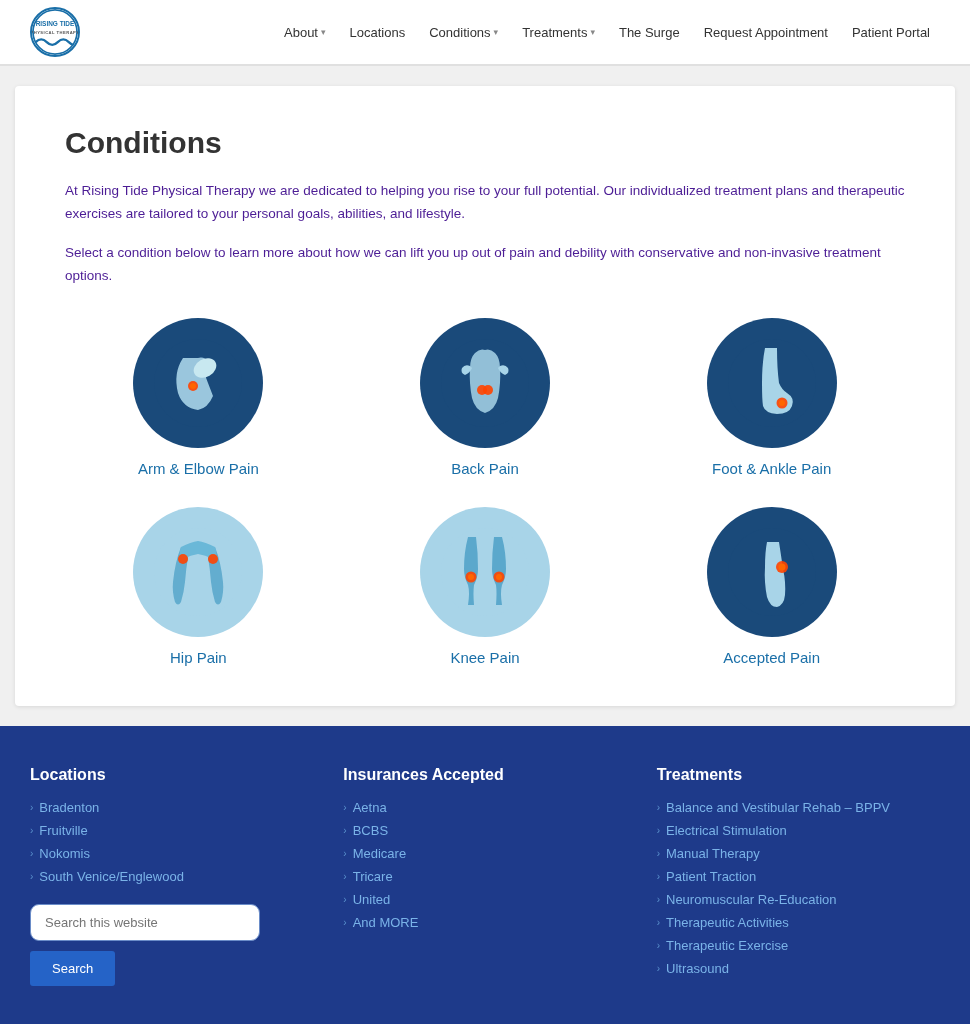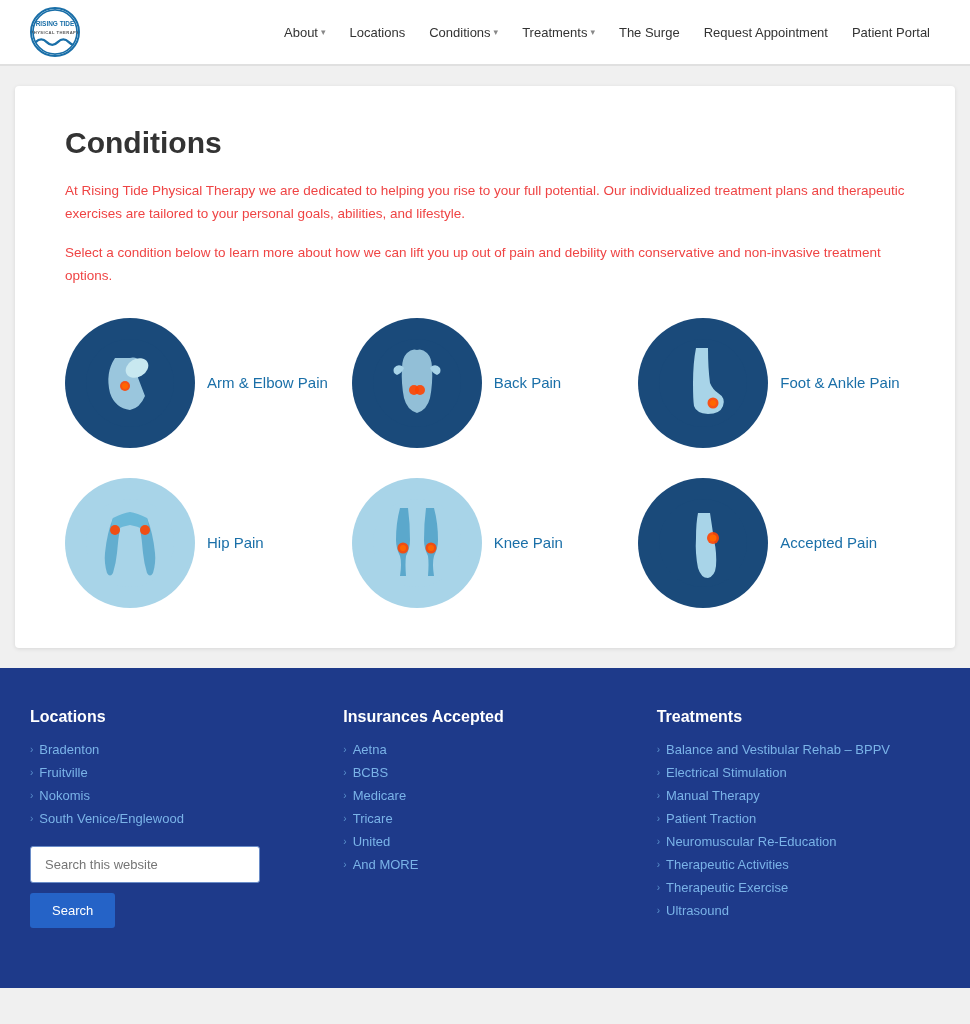--- a/index.html
+++ b/index.html
@@ -61,33 +61,33 @@
       box-shadow: 0 1px 4px rgba(0,0,0,0.1);
     }
     .page-title {
       font-size: 30px;
       font-weight: 700;
       color: #333;
       margin-bottom: 20px;
     }
     .intro-text {
       font-size: 13.5px;
-      color: #ef4444;
+      color: #4c1d95;
       line-height: 1.7;
       margin-bottom: 16px;
     }
     .conditions-grid {
       display: grid;
       grid-template-columns: repeat(3, 1fr);
       gap: 30px 20px;
       margin-top: 30px;
     }
     .condition-item {
       display: flex;
-      flex-direction: row;
+      flex-direction: column;
       align-items: center;
       gap: 12px;
       cursor: pointer;
     }
     .condition-circle {
       width: 130px; height: 130px;
       border-radius: 50%;
       background: #1a4a7a;
       display: flex; align-items: center; justify-content: center;
       overflow: hidden;
@@ -129,21 +129,21 @@
       display: flex; align-items: center; gap: 6px;
     }
     .footer-chevron { color: #5a90cc; font-size: 10px; }
 
     
     .search-area { margin-top: 20px; }
     .search-input {
       width: 230px;
       padding: 10px 14px;
       border: 1px solid #6a8cc8;
-      border-radius: 3px;
+      border-radius: 9px;
       background: #fff;
       font-size: 13px;
       color: #999;
       margin-bottom: 10px;
       display: block;
     }
     .search-btn {
       background: #2563c7;
       color: #fff;
       border: none;

